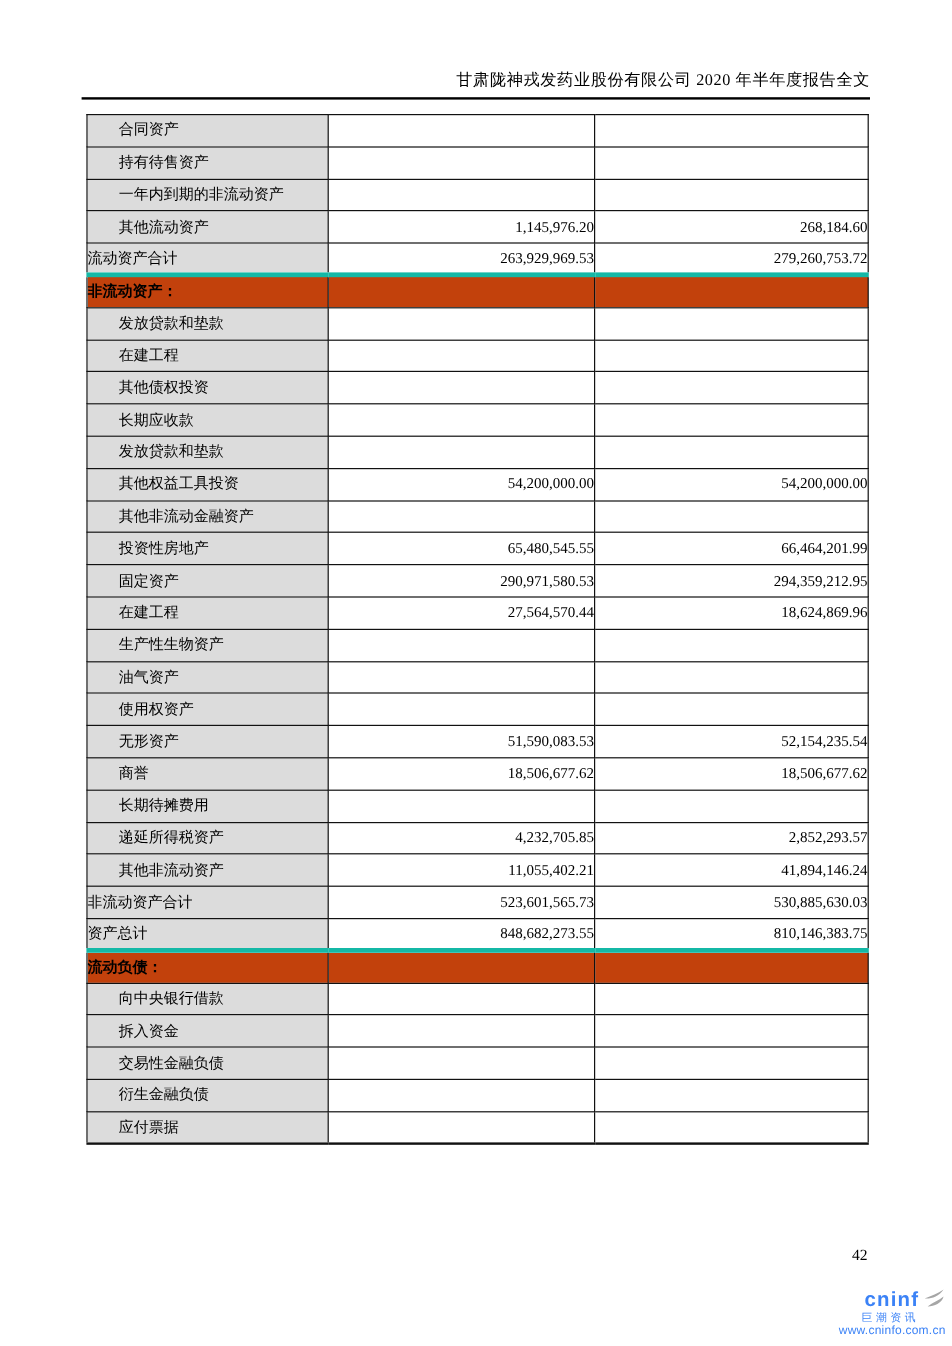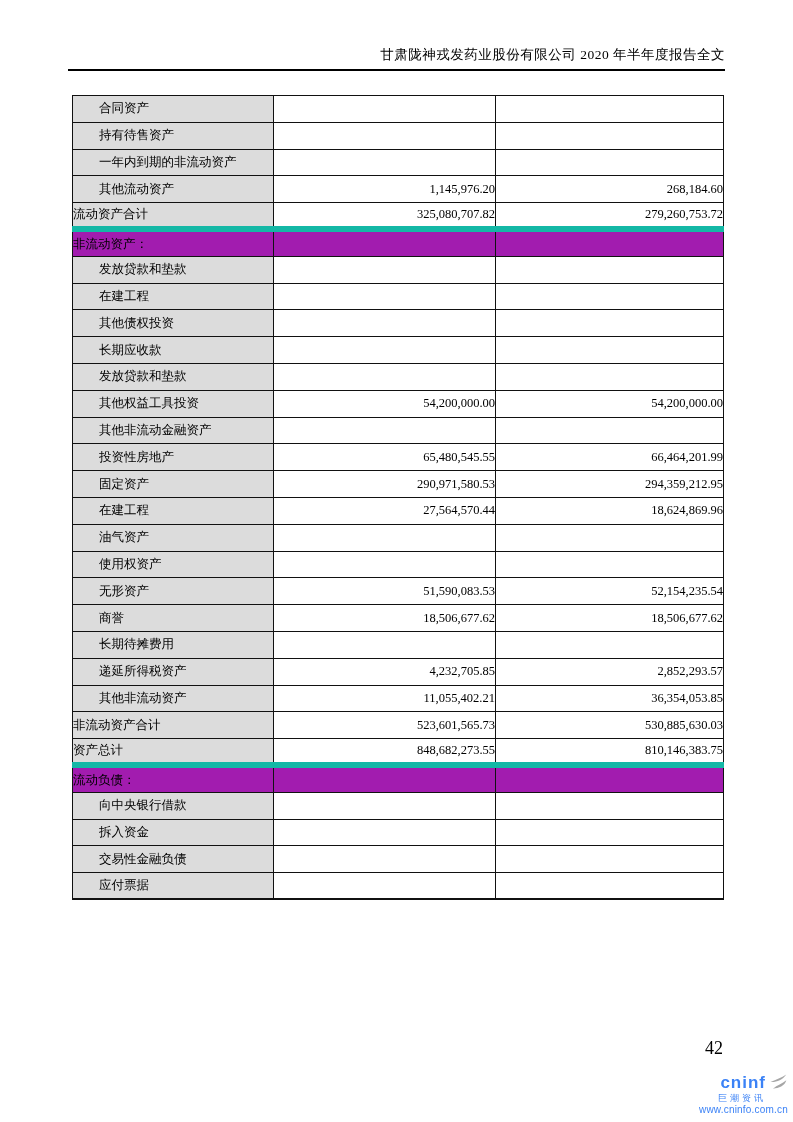--- a/index.html
+++ b/index.html
@@ -8,21 +8,21 @@
     width: 793px;
     height: 1122px;
     background: #ffffff;
     font-family: "Liberation Serif", "DejaVu Serif", serif;
     color: #000000;
     overflow: hidden;
   }
   .header {
     position: absolute;
     left: 68px;
-    top: 0;
+    top: 12px;
     width: 657px;
     height: 71px;
     box-sizing: border-box;
     border-bottom: 2px solid #000000;
     display: flex;
     align-items: flex-end;
     justify-content: flex-end;
     padding-bottom: 5px;
   }
   .header-title {
@@ -50,27 +50,27 @@
   td.label-cell {
     background: #dcdcdc;
     padding-left: 4px;
   }
   td.label-cell.indent { padding-left: 26px; }
   td.value-cell {
     background: #ffffff;
     text-align: right;
     padding-right: 3px;
   }
-  tr.section-row td { background: #a21caf; border-top: 6px solid #14b8a6; }
+  tr.section-row td { background: #c2410c; border-top: 4px solid #14b8a6; font-weight: bold; }
   tr.last-row td { border-bottom: 2px solid #111111; }
   .page-number {
     position: absolute;
     top: 1038px;
     right: 70px;
-    font-size: 18px;
+    font-size: 13px;
   }
   .cninfo-logo {
     position: absolute;
     top: 1072px;
     right: 5px;
     width: 110px;
     color: #3b82f6;
     font-family: "Liberation Sans", "DejaVu Sans", sans-serif;
     text-align: right;
     line-height: 1;
@@ -125,21 +125,21 @@
           <td class="value-cell"></td>
           <td class="value-cell"></td>
         </tr>
         <tr>
           <td class="label-cell indent">其他流动资产</td>
           <td class="value-cell">1,145,976.20</td>
           <td class="value-cell">268,184.60</td>
         </tr>
         <tr>
           <td class="label-cell">流动资产合计</td>
-          <td class="value-cell">325,080,707.82</td>
+          <td class="value-cell">263,929,969.53</td>
           <td class="value-cell">279,260,753.72</td>
         </tr>
         <tr class="section-row">
           <td class="label-cell">非流动资产：</td>
           <td class="value-cell"></td>
           <td class="value-cell"></td>
         </tr>
         <tr>
           <td class="label-cell indent">发放贷款和垫款</td>
           <td class="value-cell"></td>
@@ -184,20 +184,25 @@
           <td class="label-cell indent">固定资产</td>
           <td class="value-cell">290,971,580.53</td>
           <td class="value-cell">294,359,212.95</td>
         </tr>
         <tr>
           <td class="label-cell indent">在建工程</td>
           <td class="value-cell">27,564,570.44</td>
           <td class="value-cell">18,624,869.96</td>
         </tr>
         <tr>
+          <td class="label-cell indent">生产性生物资产</td>
+          <td class="value-cell"></td>
+          <td class="value-cell"></td>
+        </tr>
+        <tr>
           <td class="label-cell indent">油气资产</td>
           <td class="value-cell"></td>
           <td class="value-cell"></td>
         </tr>
         <tr>
           <td class="label-cell indent">使用权资产</td>
           <td class="value-cell"></td>
           <td class="value-cell"></td>
         </tr>
         <tr>
@@ -216,21 +221,21 @@
           <td class="value-cell"></td>
         </tr>
         <tr>
           <td class="label-cell indent">递延所得税资产</td>
           <td class="value-cell">4,232,705.85</td>
           <td class="value-cell">2,852,293.57</td>
         </tr>
         <tr>
           <td class="label-cell indent">其他非流动资产</td>
           <td class="value-cell">11,055,402.21</td>
-          <td class="value-cell">36,354,053.85</td>
+          <td class="value-cell">41,894,146.24</td>
         </tr>
         <tr>
           <td class="label-cell">非流动资产合计</td>
           <td class="value-cell">523,601,565.73</td>
           <td class="value-cell">530,885,630.03</td>
         </tr>
         <tr>
           <td class="label-cell">资产总计</td>
           <td class="value-cell">848,682,273.55</td>
           <td class="value-cell">810,146,383.75</td>
@@ -245,20 +250,25 @@
           <td class="value-cell"></td>
           <td class="value-cell"></td>
         </tr>
         <tr>
           <td class="label-cell indent">拆入资金</td>
           <td class="value-cell"></td>
           <td class="value-cell"></td>
         </tr>
         <tr>
           <td class="label-cell indent">交易性金融负债</td>
+          <td class="value-cell"></td>
+          <td class="value-cell"></td>
+        </tr>
+        <tr>
+          <td class="label-cell indent">衍生金融负债</td>
           <td class="value-cell"></td>
           <td class="value-cell"></td>
         </tr>
         <tr class="last-row">
           <td class="label-cell indent">应付票据</td>
           <td class="value-cell"></td>
           <td class="value-cell"></td>
         </tr>
       </tbody>
   </table>

